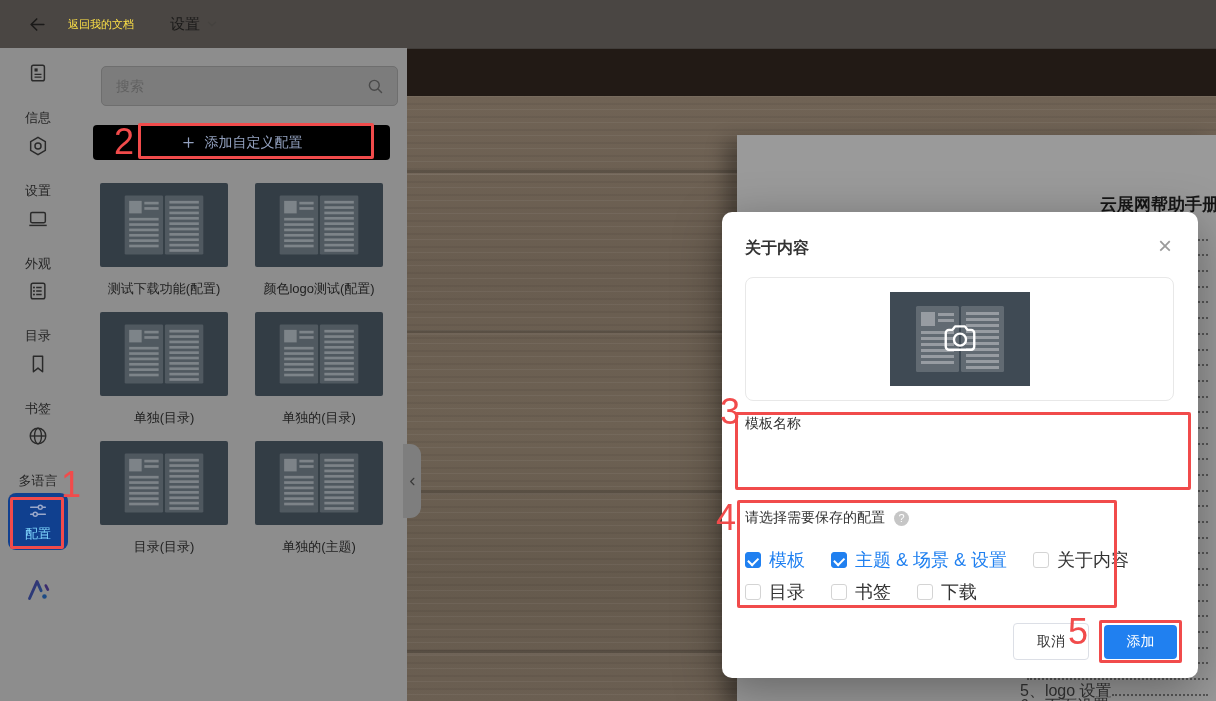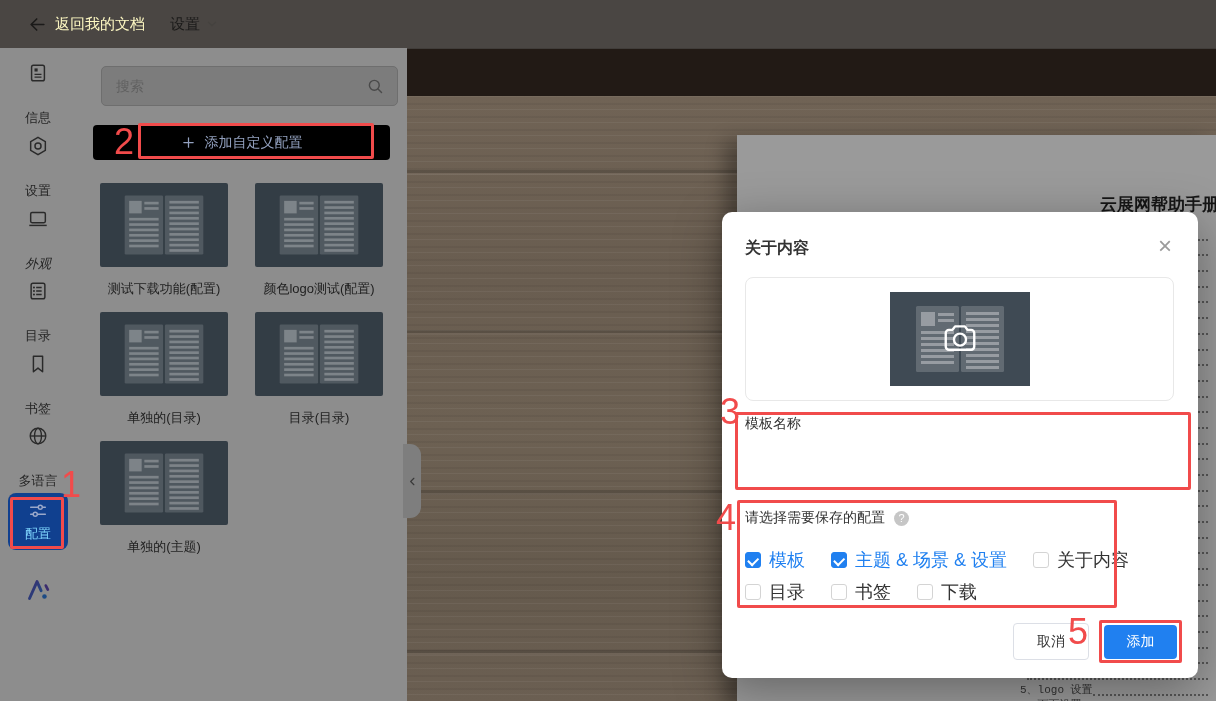--- a/index.html
+++ b/index.html
@@ -5,21 +5,21 @@
   html,body{margin:0;padding:0;}
   body{
     width:1216px;height:701px;overflow:hidden;position:relative;
     background:#8d8d8d;
     font-family:"Liberation Sans","DejaVu Sans",sans-serif;
     -webkit-font-smoothing:antialiased;
   }
   
   .topbar{position:absolute;left:0;top:0;width:1216px;height:48px;background:#4a4643;border-bottom:1px solid #413d3a;z-index:5;}
   .back-group{position:absolute;left:28px;top:0;height:48px;display:flex;align-items:center;gap:8px;color:#171615;cursor:pointer;}
-  .back-group .lbl{font-size:15px;color:#fef9c3;}
+  .back-group .lbl{font-size:11px;color:#fde047;margin-left:13px;}
   .settings-group{position:absolute;left:170px;top:0;height:48px;display:flex;align-items:center;gap:5px;color:#1b1a19;cursor:pointer;}
   .settings-group .lbl{font-size:15px;}
   
   .sidebar{position:absolute;left:0;top:48px;width:76px;height:653px;background:#8d8d8d;border-right:1px solid #7d7d7d;z-index:5;}
   .sb-item{position:absolute;left:0;width:76px;text-align:center;color:#2a2a2a;}
   .sb-item svg{display:block;margin:0 auto 5px;}
   .sb-item .sb-label{font-size:13px;line-height:14px;color:#262626;margin-top:27px;}
   .sb-tile{position:absolute;left:8px;top:445px;width:60px;height:57px;background:#10408f;border-radius:8px;
     display:flex;flex-direction:column;align-items:center;justify-content:center;gap:3px;}
   .sb-tile .sb-label{font-size:13px;color:#7dd3fc;}
@@ -42,21 +42,21 @@
   .canvas .darkstrip{position:absolute;left:0;top:0;width:809px;height:48px;background:#221a15;}
   .canvas .wood{position:absolute;left:0;top:48px;width:809px;height:605px;background-color:#6a5e51;
     background-image:
       repeating-linear-gradient(180deg, rgba(255,255,255,0.05) 0 1px, rgba(0,0,0,0) 1px 7px, rgba(0,0,0,0.05) 7px 9px, rgba(0,0,0,0) 9px 13px),
       repeating-linear-gradient(180deg, rgba(0,0,0,0) 0 74px, rgba(0,0,0,0.16) 74px 77px, rgba(255,255,255,0.04) 77px 79px, rgba(0,0,0,0) 79px 160px),
       linear-gradient(180deg,#706355 0%,#695d50 30%,#6d6153 55%,#655a4d 80%,#6b5f52 100%);}
   .doc-page{position:absolute;left:330px;top:87px;width:479px;height:566px;background:#9a9a9a;box-shadow:-12px 6px 18px rgba(0,0,0,0.32);}
   .doc-title{position:absolute;left:363px;top:58px;font-size:17px;font-weight:bold;color:#161616;white-space:nowrap;}
   .toc{position:absolute;left:0;top:93px;right:0;bottom:0;overflow:hidden;}
   .toc-row{height:15.7px;display:flex;align-items:flex-end;padding:0 8px 3px 290px;box-sizing:border-box;}
-  .toc-row .toc-label{font-size:11px;color:#333;white-space:nowrap;margin-left:-7px;line-height:11px;font-family:Liberation Mono, monospace;}
+  .toc-row .toc-label{font-size:16px;color:#333;white-space:nowrap;margin-left:-7px;line-height:11px;}
   .toc-row .toc-fill{flex:1;border-bottom:2px dotted #575757;height:0;}
   
   .collapse-handle{position:absolute;left:403px;top:444px;width:18px;height:74px;background:#7e7e7e;border-radius:0 11px 11px 0;z-index:6;display:flex;align-items:center;justify-content:center;cursor:pointer;}
   
   .modal{position:absolute;left:722px;top:212px;width:476px;height:466px;background:#fff;border-radius:10px;box-shadow:0 12px 48px rgba(0,0,0,0.35);z-index:60;}
   .modal-title{position:absolute;left:23px;top:26px;font-size:16px;font-weight:600;color:#333;}
   .modal-close{position:absolute;right:26px;top:22px;font-size:24px;color:#9b9b9b;line-height:24px;cursor:pointer;font-weight:300;}
   .thumb-box{position:absolute;left:23px;top:65px;width:429px;height:124px;border:1px solid #e8e8e8;border-radius:8px;box-sizing:border-box;display:flex;align-items:center;justify-content:center;}
   .thumb-slate{width:140px;height:94px;background:#3f4a54;position:relative;display:flex;align-items:center;justify-content:center;}
   .thumb-slate .book{position:absolute;inset:0;}
@@ -161,21 +161,21 @@
     </svg>
     <div class="sb-label">信息</div>
   </div>
   <div class="sb-item" style="top:87px;">
     <svg width="22" height="22" viewBox="0 0 24 24" fill="none" stroke="#2a2a2a" stroke-width="1.6">
       <path d="M12 2.6l8 4.6v9.6l-8 4.6-8-4.6V7.2z"></path>
         <circle cx="12" cy="12" r="3.3"></circle>
     </svg>
     <div class="sb-label">设置</div>
   </div>
-  <div class="sb-item" style="top:160px;font-style:italic;">
+  <div class="sb-item" style="top:160px;">
     <svg width="22" height="22" viewBox="0 0 24 24" fill="none" stroke="#2a2a2a" stroke-width="1.6">
       <rect x="4" y="5" width="16" height="11" rx="1.5"></rect>
         <path d="M2.5 19h19"></path>
     </svg>
     <div class="sb-label">外观</div>
   </div>
   <div class="sb-item" style="top:232px;">
     <svg width="22" height="22" viewBox="0 0 24 24" fill="none" stroke="#2a2a2a" stroke-width="1.6">
       <rect x="4.5" y="3.5" width="15" height="17" rx="2"></rect>
         <path d="M10 8.2h6M10 12h6M10 15.8h6"></path>
@@ -240,20 +240,28 @@
         </div>
       <div class="tpl-label">测试下载功能(配置)</div>
     </div>
     <div class="tpl-cell">
       <div class="tpl-thumb">
           <svg width="128" height="84">
             <use href="#book-art"></use>
           </svg>
         </div>
       <div class="tpl-label">颜色logo测试(配置)</div>
+    </div>
+    <div class="tpl-cell">
+      <div class="tpl-thumb">
+          <svg width="128" height="84">
+            <use href="#book-art"></use>
+          </svg>
+        </div>
+      <div class="tpl-label">单独(目录)</div>
     </div>
     <div class="tpl-cell">
       <div class="tpl-thumb">
           <svg width="128" height="84">
             <use href="#book-art"></use>
           </svg>
         </div>
       <div class="tpl-label">单独的(目录)</div>
     </div>
     <div class="tpl-cell">

